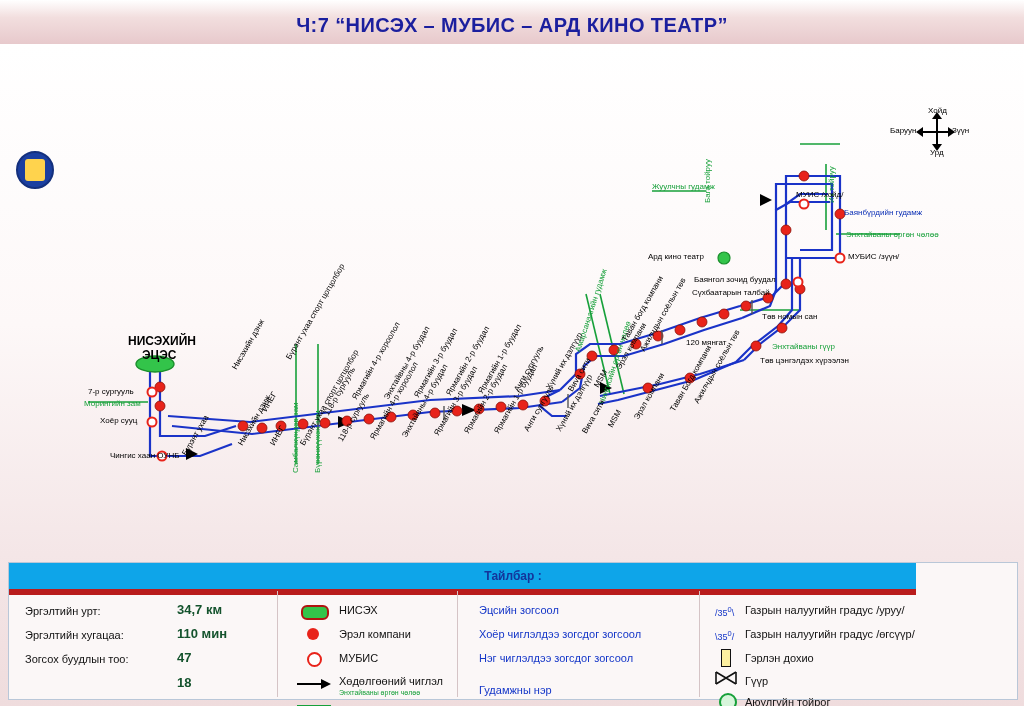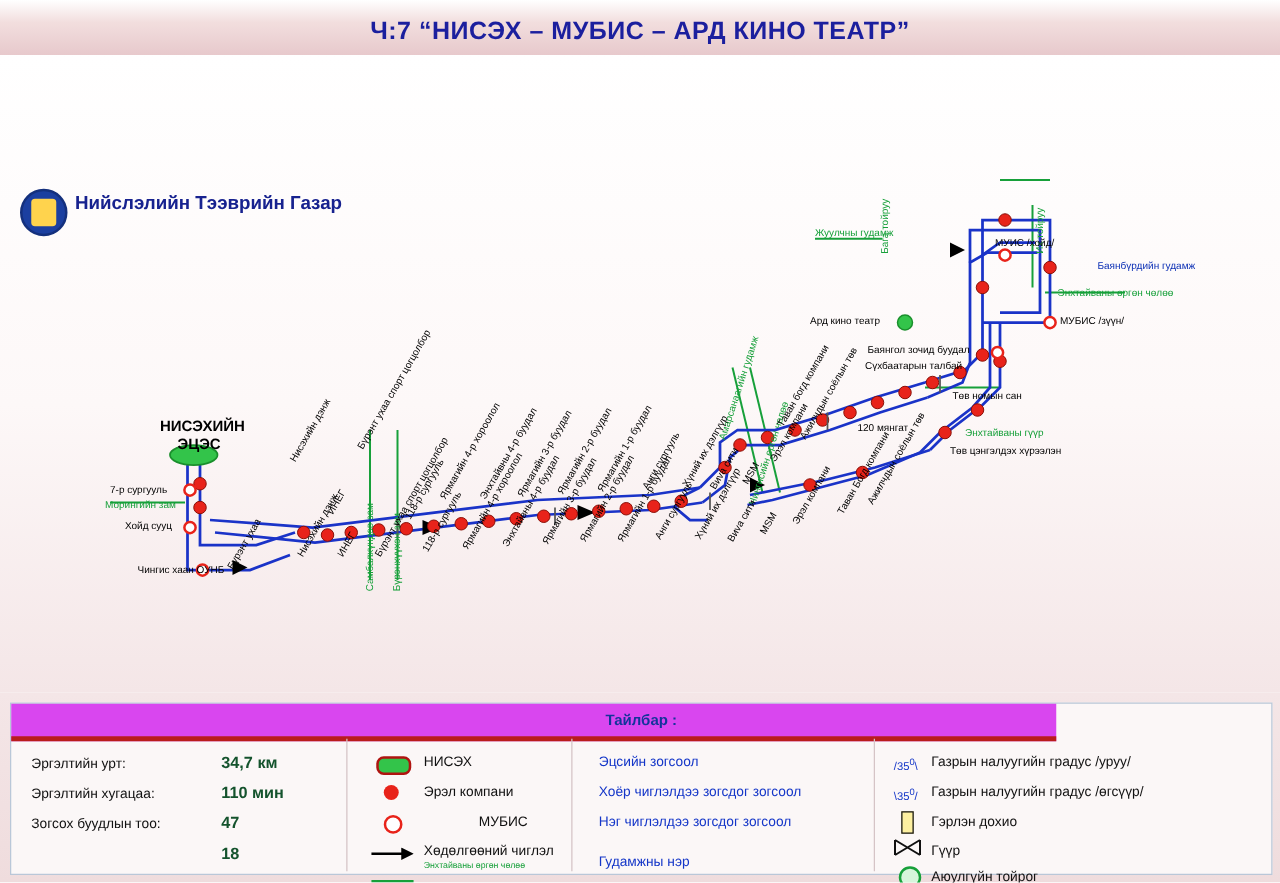--- a/index.html
+++ b/index.html
@@ -55,31 +55,31 @@
   .cmp-cross-h{position:absolute;left:32px;top:25px;width:30px;height:2px;background:#000;}
   .cmp-ar-up{position:absolute;left:42px;top:6px;width:0;height:0;border-left:5px solid transparent;border-right:5px solid transparent;border-bottom:7px solid #000;}
   .cmp-ar-dn{position:absolute;left:42px;top:38px;width:0;height:0;border-left:5px solid transparent;border-right:5px solid transparent;border-top:7px solid #000;}
   .cmp-ar-l{position:absolute;left:26px;top:21px;width:0;height:0;border-top:5px solid transparent;border-bottom:5px solid transparent;border-right:7px solid #000;}
   .cmp-ar-r{position:absolute;left:58px;top:21px;width:0;height:0;border-top:5px solid transparent;border-bottom:5px solid transparent;border-left:7px solid #000;}
   
   #map-svg{position:absolute;left:0;top:0;width:1024px;height:510px;}
   
   .mlabel{position:absolute;font-size:8px;color:#000;white-space:nowrap;}
   .mlabel.rot{transform-origin:left bottom;}
-  .mlabel.blue{color:#0b2fb5;padding-left:34px;}
+  .mlabel.blue{color:#0b2fb5;}
   .mlabel.green{color:#17a03a;}
   .mlabel.big{font-size:12px;font-weight:bold;}
   
   #legend{
     position:absolute;left:8px;top:562px;width:1008px;height:136px;
     background:#fbf7f7;border:1px solid #b9c7d8;
   }
   #legend-title-bar{
-    position:absolute;left:0;top:0;width:836px;height:26px;
-    background:#d946ef;border-bottom:4px solid #b91c1c;
+    position:absolute;left:0;top:0;width:907px;height:26px;
+    background:#0ea5e9;border-bottom:6px solid #b91c1c;
   }
   #legend-title{
     position:absolute;left:0;top:6px;width:1008px;text-align:center;
     font-size:12px;font-weight:bold;color:#14349b;
   }
   .stat-row{position:absolute;font-size:11px;color:#111;}
   .stat-val{position:absolute;font-size:13px;font-weight:bold;color:#14532d;}
   .lg-item{position:absolute;font-size:11px;color:#111;white-space:nowrap;}
   .lg-blue{color:#1436c8;}
   .lg-sym{position:absolute;}
@@ -88,22 +88,33 @@
 </head>
 <body>
 
 <div id="header">
   <div id="header-title">Ч:7 “НИСЭХ – МУБИС – АРД КИНО ТЕАТР”</div>
 </div>
 
 <div id="map-panel">
 
   <div id="logo"></div>
-  <div id="org-name">Нийслэлийн Тээврийн Газар</div>
-
+
+  <div id="compass">
+    <div class="cmp-cross-v"></div>
+    <div class="cmp-cross-h"></div>
+    <div class="cmp-ar-up"></div>
+      <div class="cmp-ar-dn"></div>
+    <div class="cmp-ar-l"></div>
+      <div class="cmp-ar-r"></div>
+    <div class="cmp-n">Хойд</div>
+    <div class="cmp-s">Урд</div>
+    <div class="cmp-w">Баруун</div>
+    <div class="cmp-e">Зүүн</div>
+  </div>
 
   <svg id="map-svg" viewBox="0 0 1024 510">
 
     <g stroke="#17a03a" stroke-width="1.6" fill="none">
       <line x1="88" y1="358" x2="148" y2="358"></line>
       <line x1="296" y1="300" x2="296" y2="420"></line>
       <line x1="318" y1="300" x2="318" y2="420"></line>
       <line x1="586" y1="250" x2="610" y2="350"></line>
       <line x1="600" y1="250" x2="624" y2="350"></line>
       <line x1="652" y1="147" x2="706" y2="147"></line>
@@ -208,21 +219,21 @@
       <line x1="568" y1="350" x2="568" y2="364"></line>
       <line x1="662" y1="286" x2="662" y2="300"></line>
       <line x1="752" y1="256" x2="752" y2="270"></line>
     </g>
   </svg>
 
   <div class="mlabel big" style="left:128px;top:290px;">НИСЭХИЙН</div>
   <div class="mlabel big" style="left:142px;top:304px;">ЭЦЭС</div>
 
   <div class="mlabel" style="left:88px;top:343px;">7-р сургууль</div>
-  <div class="mlabel" style="left:100px;top:372px;">Хойд сууц</div>
+  <div class="mlabel" style="left:100px;top:372px;">Хоёр сууц</div>
   <div class="mlabel" style="left:110px;top:407px;">Чингис хаан ОУНБ</div>
 
   <div class="mlabel green" style="left:84px;top:355px;">Морингийн зам</div>
   <div class="mlabel green rot" style="left:300px;top:420px;transform:rotate(-90deg);">Самбалхүндэв зам</div>
   <div class="mlabel green rot" style="left:322px;top:420px;transform:rotate(-90deg);">Бүрэнхүүхэн зам</div>
   <div class="mlabel green rot" style="left:606px;top:352px;transform:rotate(-72deg);">Чингисийн өргөн чөлөө</div>
   <div class="mlabel green rot" style="left:582px;top:300px;transform:rotate(-72deg);">Амарсанаагийн гудамж</div>
   <div class="mlabel green" style="left:652px;top:138px;">Жуулчны гудамж</div>
   <div class="mlabel green" style="left:846px;top:186px;">Энхтайваны өргөн чөлөө</div>
   <div class="mlabel green rot" style="left:712px;top:150px;transform:rotate(-90deg);">Бага тойруу</div>
@@ -299,21 +310,21 @@
 
   <div class="stat-val" style="left:168px;top:112px;">18</div>
 
   <div class="lg-sym" style="left:292px;top:42px;width:24px;height:11px;border-radius:6px;background:#33c44a;border:2px solid #b01410;"></div>
   <div class="lg-item" style="left:330px;top:41px;">НИСЭХ</div>
 
   <div class="lg-sym" style="left:298px;top:65px;width:12px;height:12px;border-radius:50%;background:#e8231a;"></div>
   <div class="lg-item" style="left:330px;top:65px;">Эрэл компани</div>
 
   <div class="lg-sym" style="left:298px;top:89px;width:11px;height:11px;border-radius:50%;background:#fff;border:2px solid #e8231a;"></div>
-  <div class="lg-item" style="left:330px;top:89px;margin-left:44px;">МУБИС</div>
+  <div class="lg-item" style="left:330px;top:89px;">МУБИС</div>
 
   <div class="lg-sym" style="left:288px;top:112px;width:34px;height:10px;">
     <svg width="34" height="10">
         <line x1="0" y1="5" x2="26" y2="5" stroke="#000" stroke-width="2"></line>
         <polygon points="34,5 24,0 24,10" fill="#000"></polygon>
       </svg>
   </div>
   <div class="lg-item" style="left:330px;top:112px;">Хөдөлгөөний чиглэл</div>
 
   <div class="lg-sym" style="left:288px;top:131px;width:34px;height:4px;">

